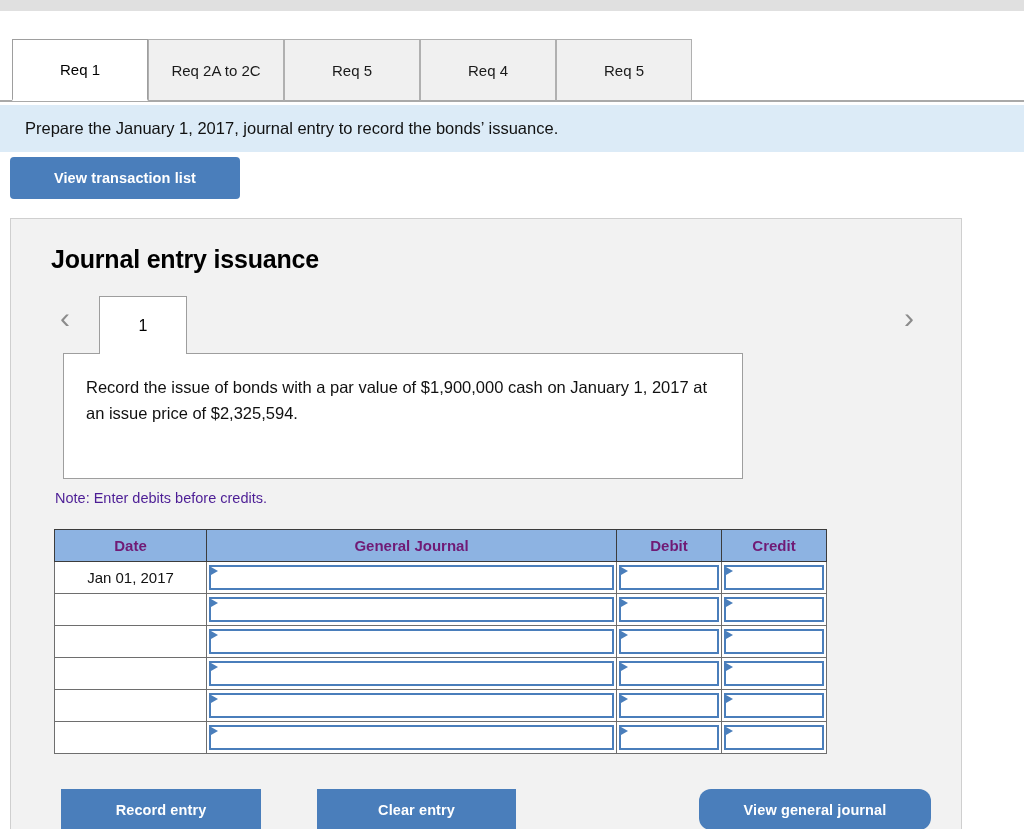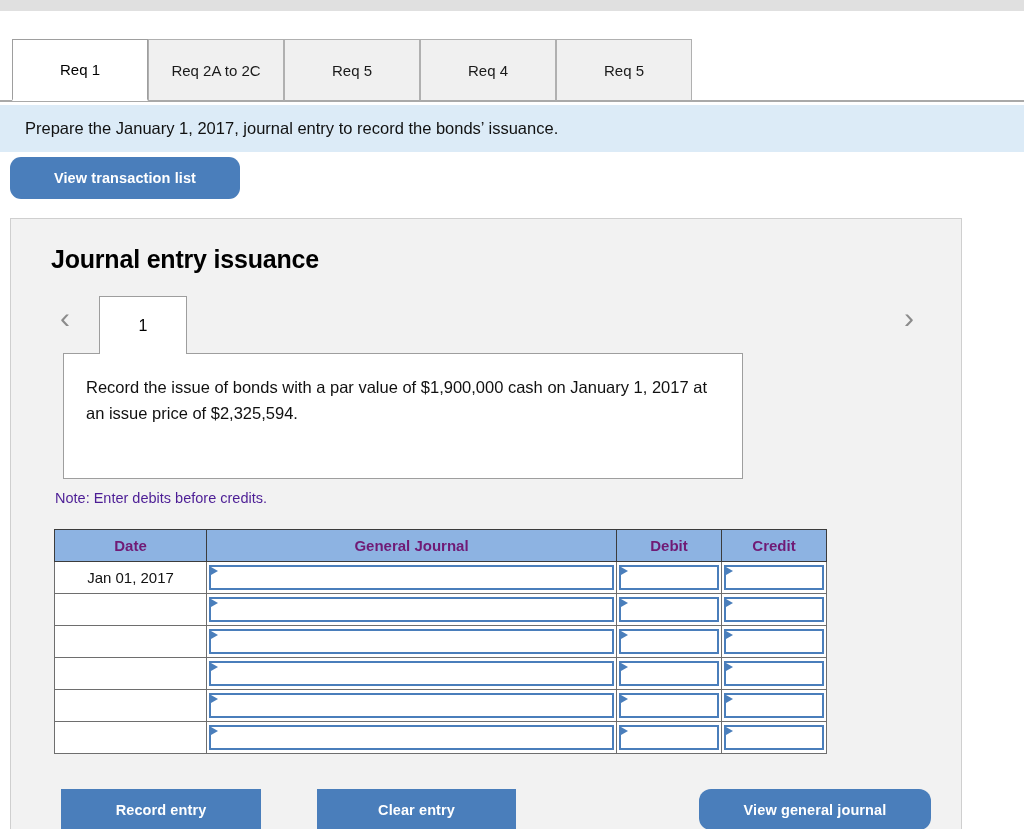--- a/index.html
+++ b/index.html
@@ -87,21 +87,21 @@
     align-items: center;
     justify-content: center;
     cursor: pointer;
     box-sizing: border-box;
     letter-spacing: 0.1px;
   }
   .btn-transaction {
     position: absolute;
     left: 10px; top: 157px;
     width: 230px; height: 42px;
-    border-radius: 11px;
+    border-radius: 4px;
   }
 
   
   .panel {
     position: absolute;
     left: 10px; top: 218px;
     width: 952px; height: 611px;
     background: #f2f2f2;
     border: 1px solid #cfcfcf;
     border-bottom: none;

